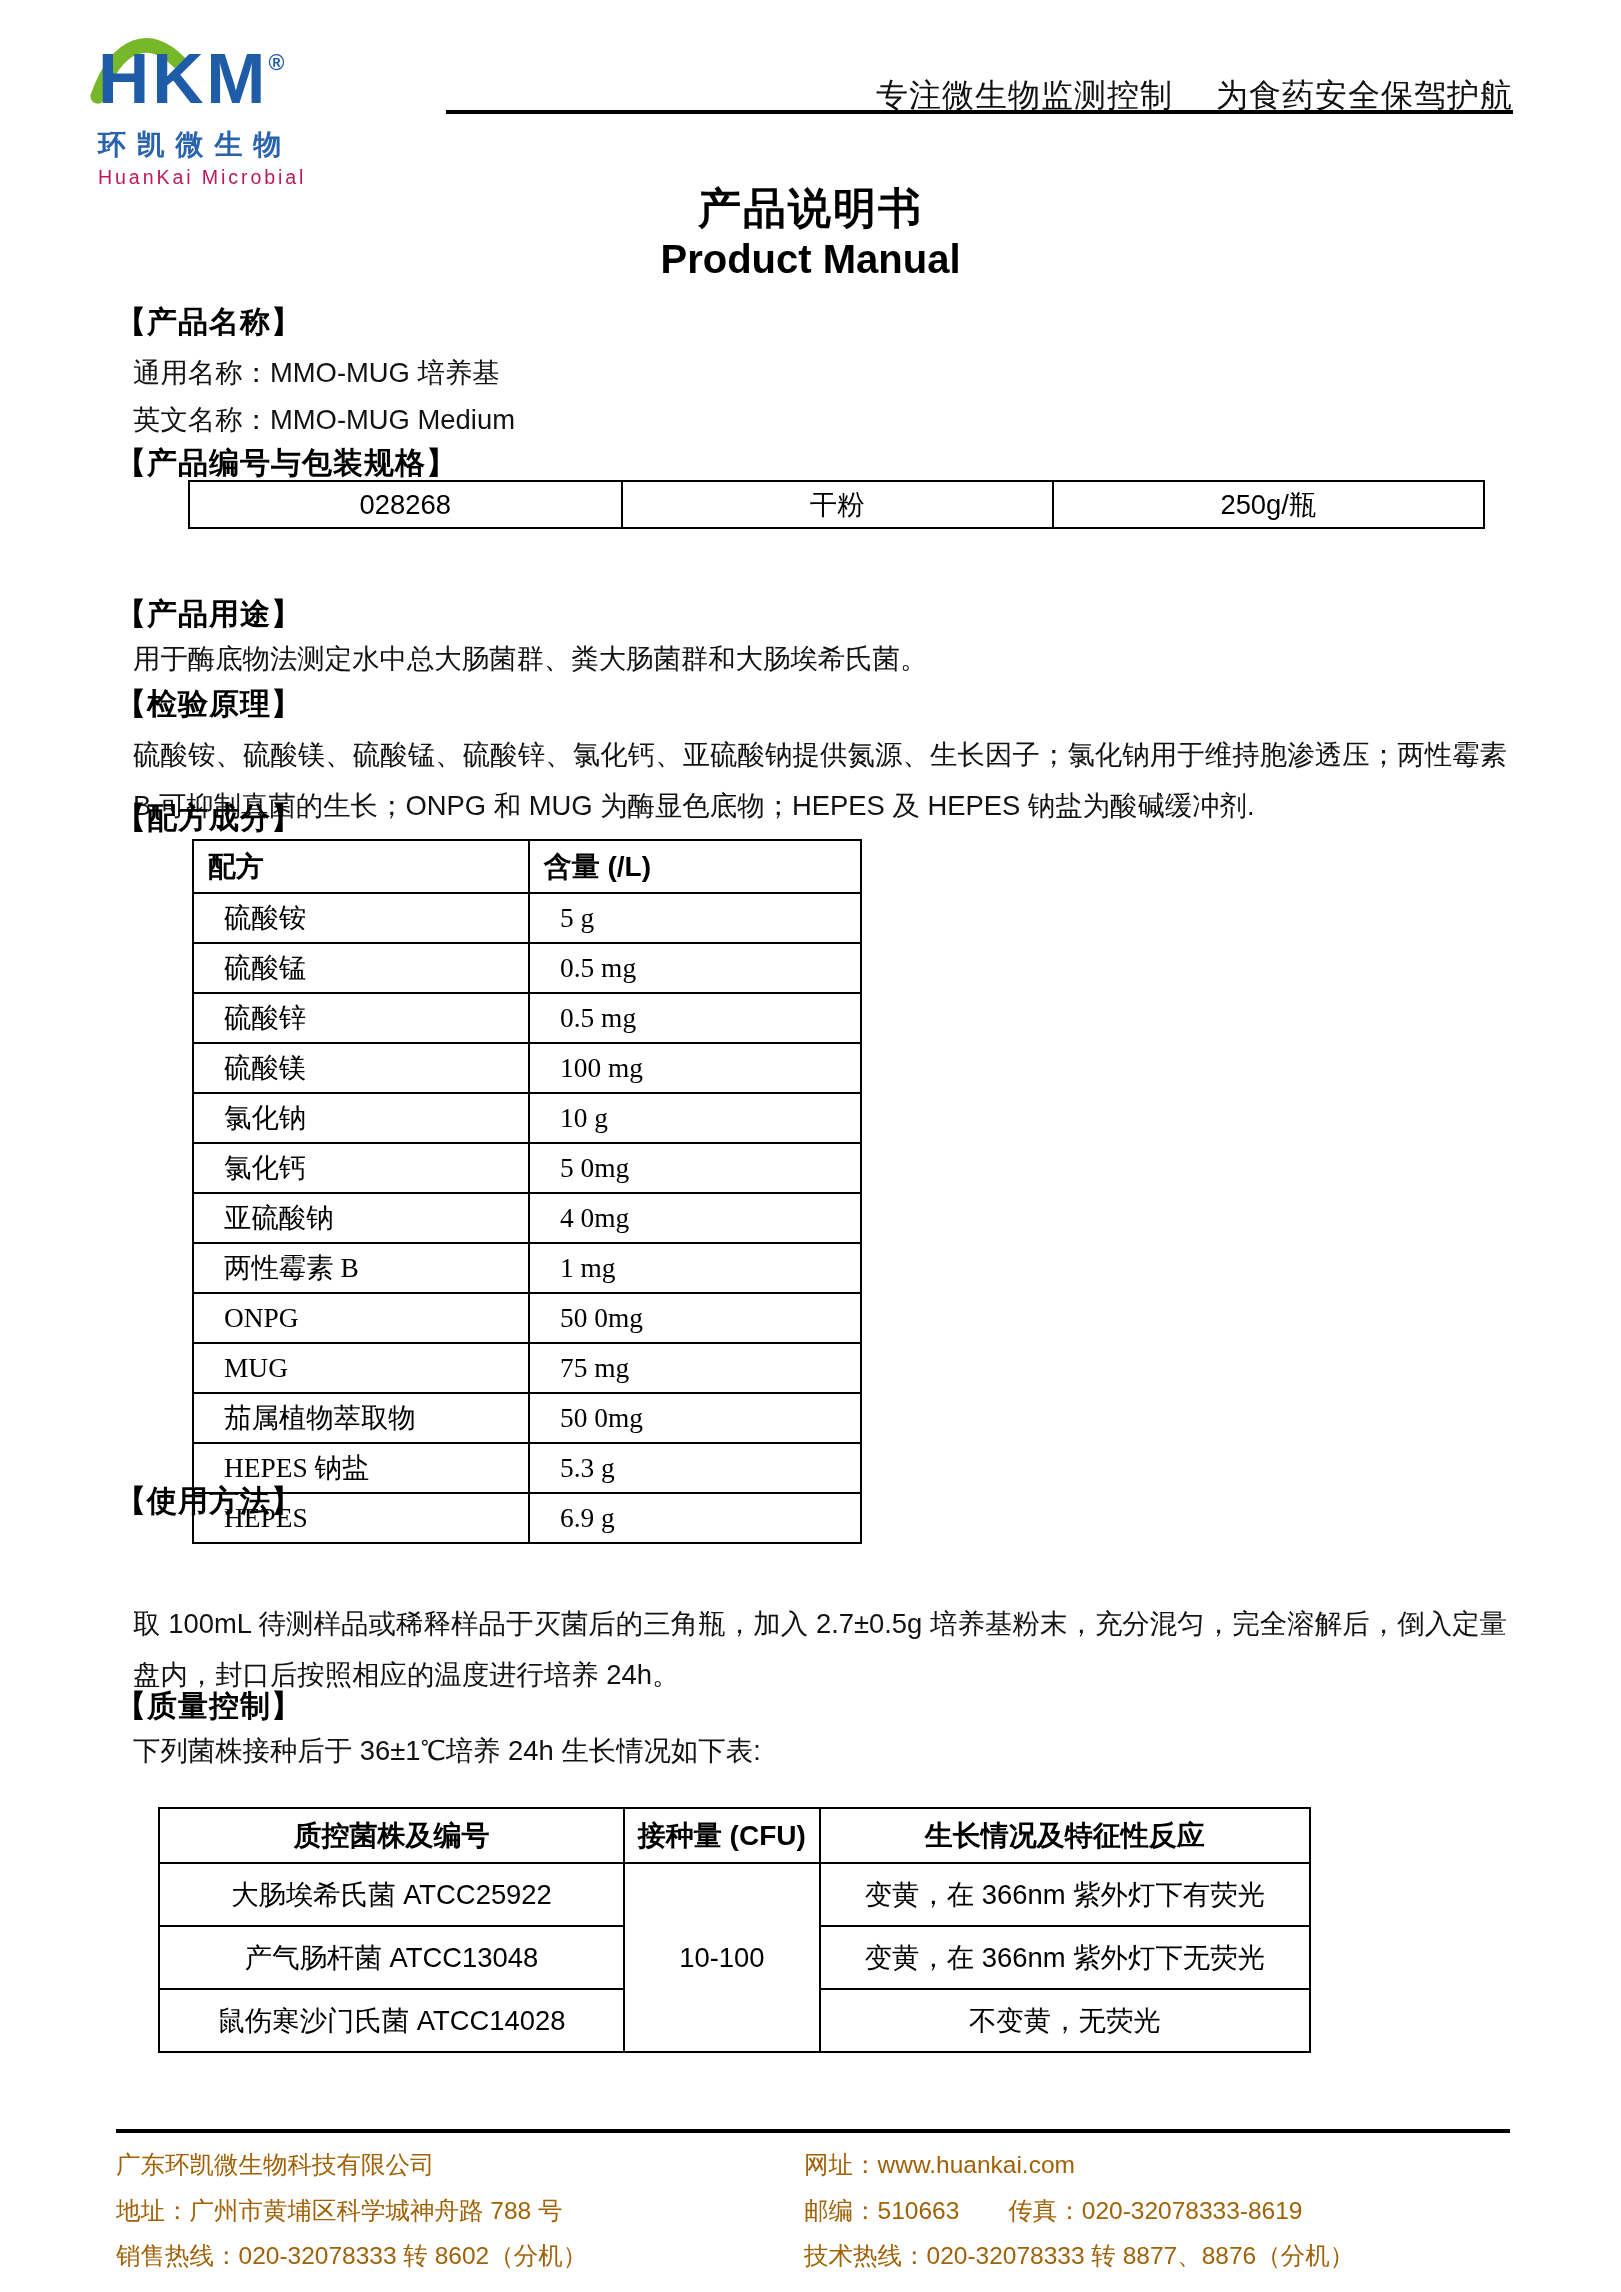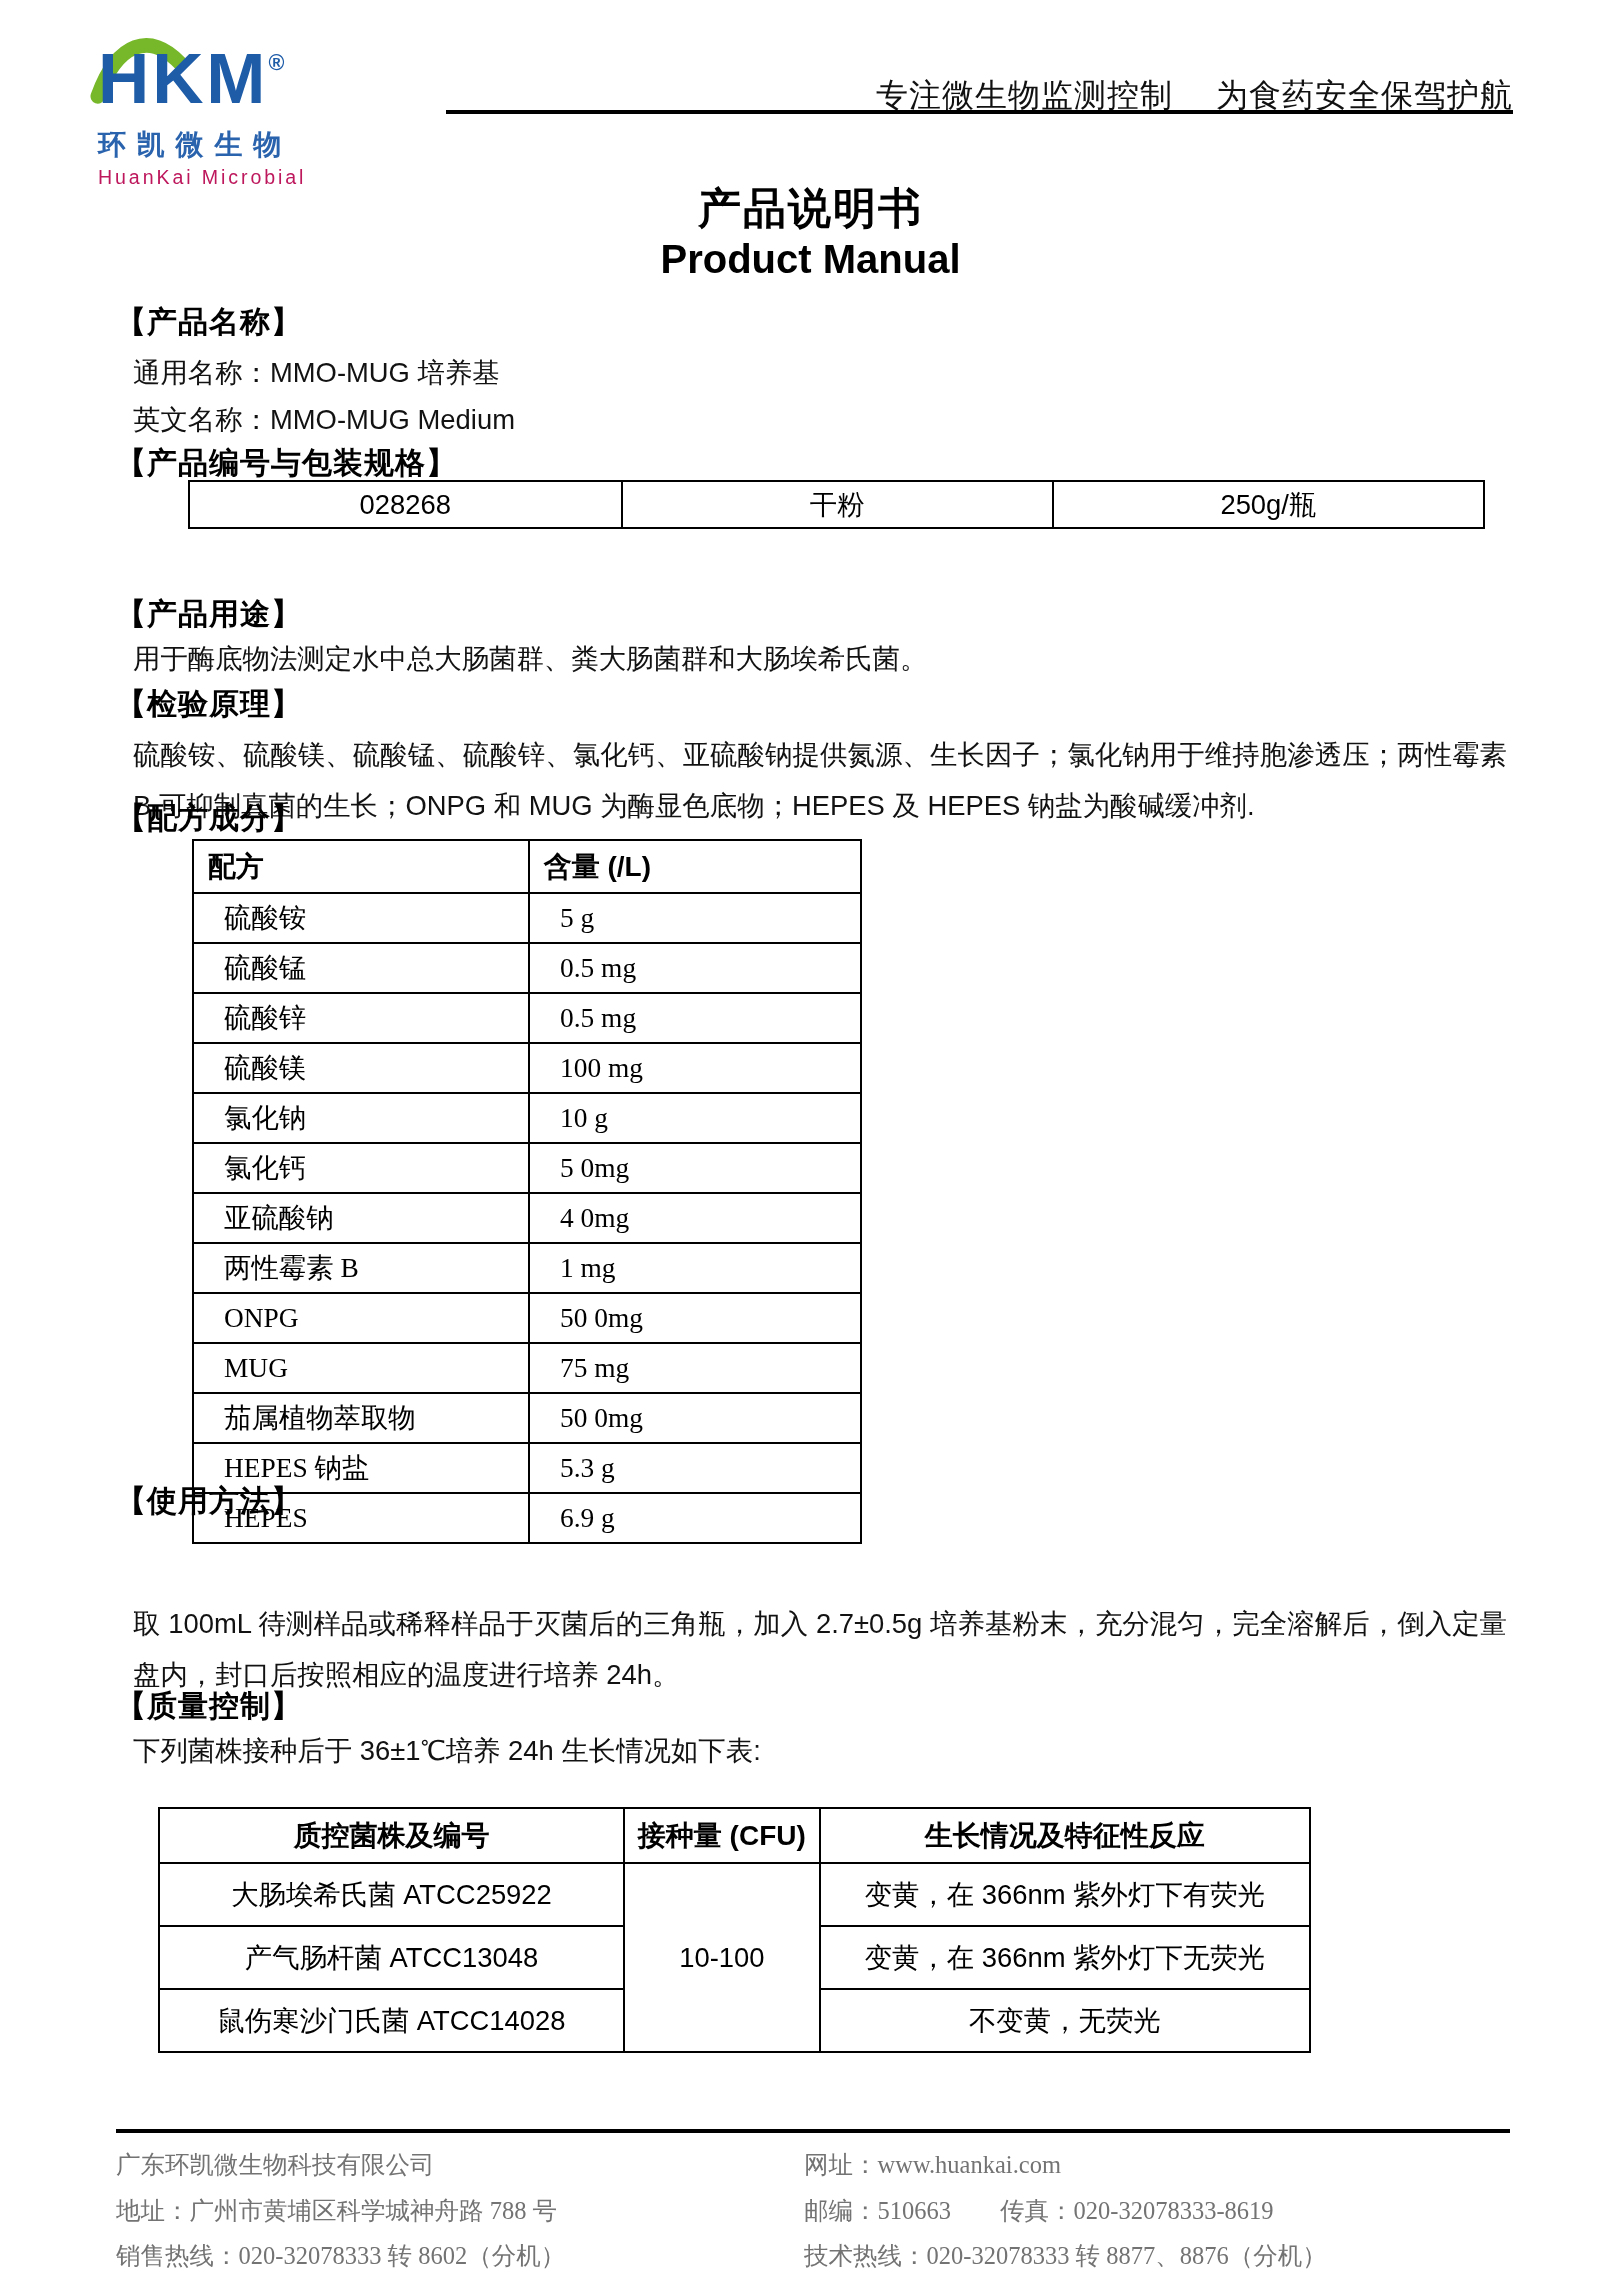--- a/index.html
+++ b/index.html
@@ -47,21 +47,21 @@
   .formula-table th{height:49px;font-size:28px;font-weight:800;text-align:left;padding-left:13.7px;}
   .formula-table td{height:46px;font-size:27.4px;text-align:left;padding-left:30px;
       font-family:"Liberation Serif",serif;}
 
   .qc-table{left:158px;top:1807px;width:1153px;}
   .qc-table th{height:51px;font-size:28px;font-weight:800;text-align:center;border-width:2.9px;}
   .qc-table td{height:59px;font-size:27.4px;text-align:center;border-width:2.9px 2px;}
 
   
   .footer-rule{left:116px;top:2129px;width:1394px;height:3.9px;background:#000;}
-  .foot-line{font-size:24.5px;font-family:Liberation Serif, serif;color:#737373;white-space:pre;text-align:center;}
+  .foot-line{font-size:24.5px;font-family:Liberation Sans, sans-serif;color:#a16207;white-space:pre;text-align:center;}
 </style>
 </head>
 <body>
 
 <div>
 
   <div class="abs logo">
     <div class="logo-mark">
       <svg class="logo-swoosh" width="127" height="88" viewBox="0 0 130 90">
         <path d="M8,76 C28,20 62,10 92,42" stroke="#76b82a" stroke-width="15" fill="none" stroke-linecap="round"></path>

